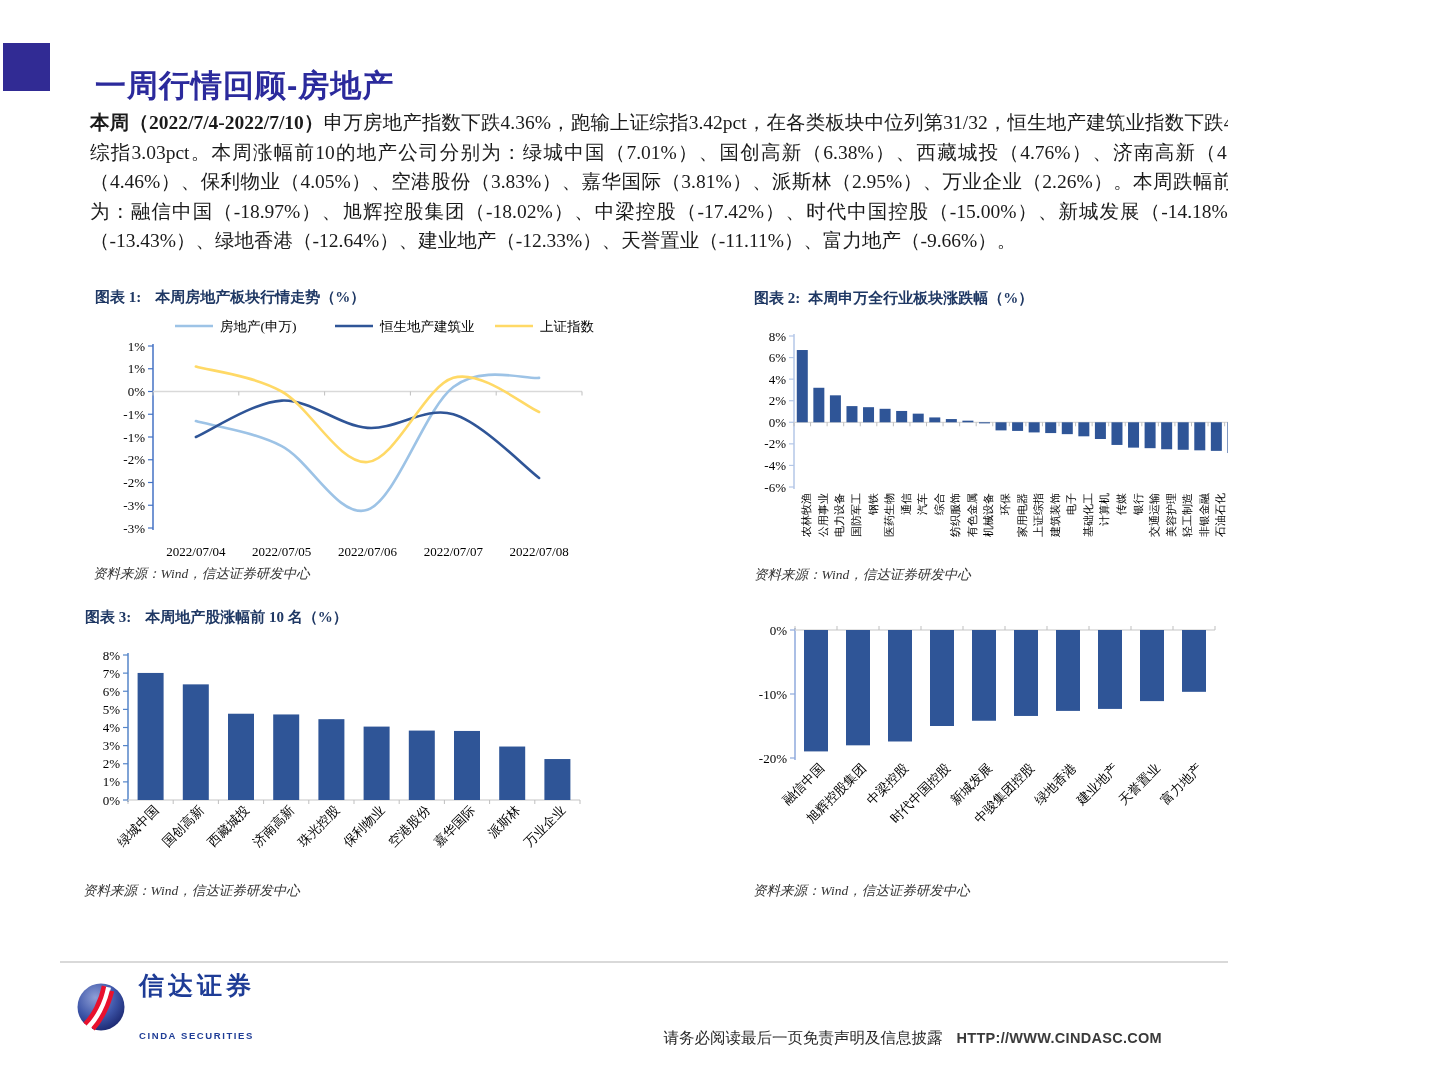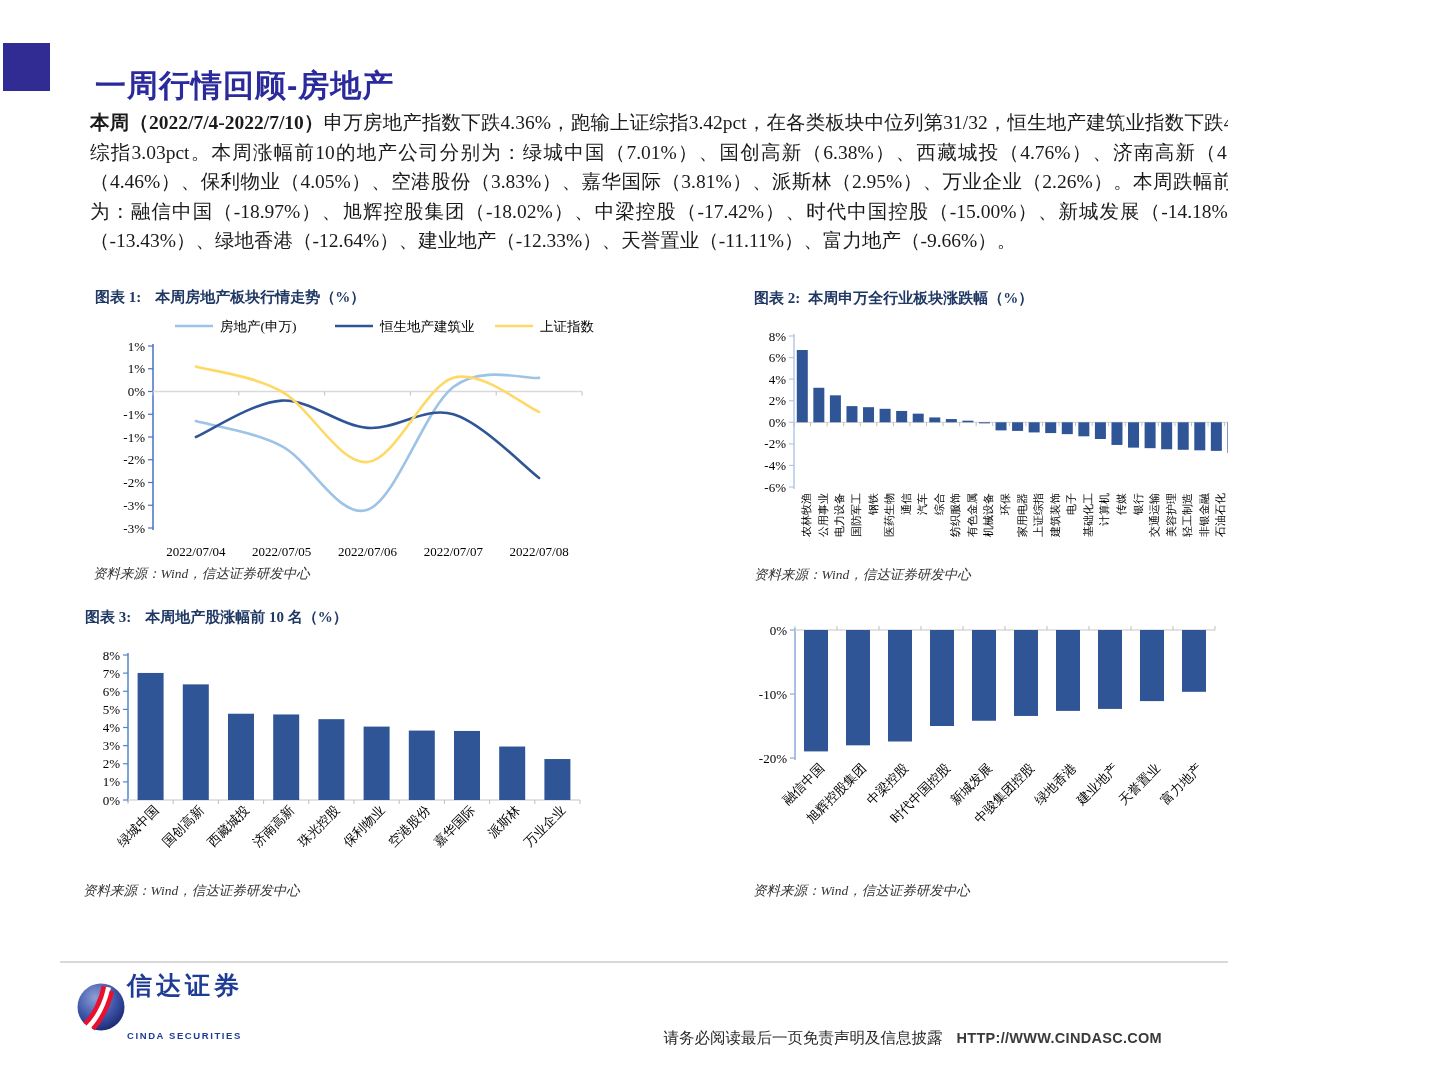--- a/index.html
+++ b/index.html
@@ -10,21 +10,21 @@
         font-weight:bold;font-size:31px;color:#2B2A9C;letter-spacing:1px;}
   .summary{position:absolute;left:90px;top:108px;width:1302px;font-size:19.5px;line-height:29.5px;
         color:#1a1a1a;text-align:justify;margin:0;}
   .summary b{font-weight:bold;}
   .panel{position:absolute;}
   .caption{font-size:15px;font-weight:bold;color:#1F3864;height:22px;white-space:nowrap;}
   .caption .figlab{margin-right:14px;}
   .source{position:absolute;left:3px;font-size:13.5px;font-style:italic;color:#333333;white-space:nowrap;}
   svg text{user-select:none;}
   .footer-rule{position:absolute;left:60px;top:961px;width:1320px;height:0;border-top:2px solid #D9D9D9;}
-  .logo{position:absolute;left:75px;top:972px;display:flex;align-items:center;gap:0;}
+  .logo{position:absolute;left:75px;top:972px;display:flex;align-items:center;gap:12px;}
   .logo-cn{font-family:"Liberation Sans","DejaVu Sans",sans-serif;font-weight:bold;font-size:25px;
         color:#1E3C96;letter-spacing:4px;line-height:26px;}
   .logo-en{font-family:"Liberation Sans","DejaVu Sans",sans-serif;font-weight:bold;font-size:9.5px;
         color:#1E3C96;letter-spacing:1.6px;margin-top:32px;}
   .pagenum{position:absolute;left:1322px;top:980px;font-family:"Liberation Sans","DejaVu Sans",sans-serif;
         font-weight:bold;font-size:25px;color:#2222A6;}
   .disclaimer-row{position:absolute;right:66px;top:1028px;display:flex;align-items:baseline;gap:14px;
         font-family:"Liberation Sans","DejaVu Sans",sans-serif;}
   .disclaimer-note{font-size:15.5px;color:#262626;}
   .disclaimer-url{font-size:14.5px;font-weight:bold;color:#3a3a3a;letter-spacing:0.3px;}

